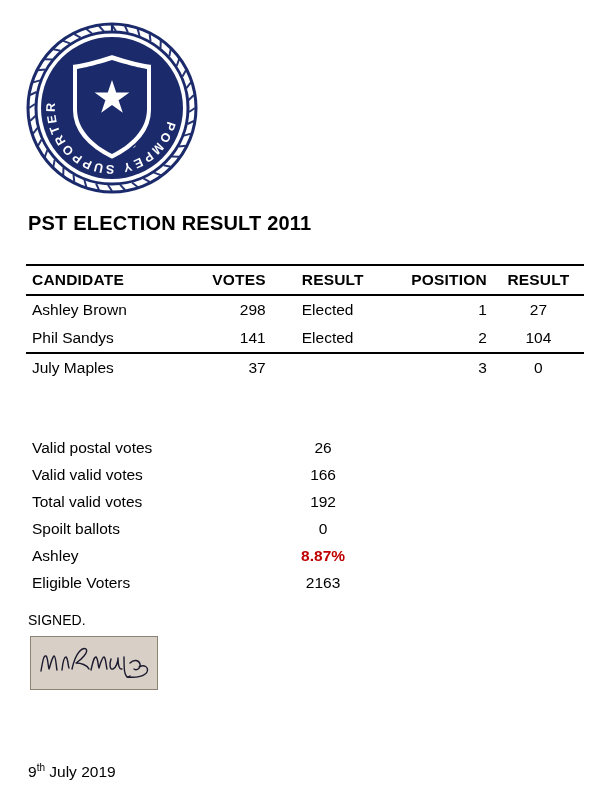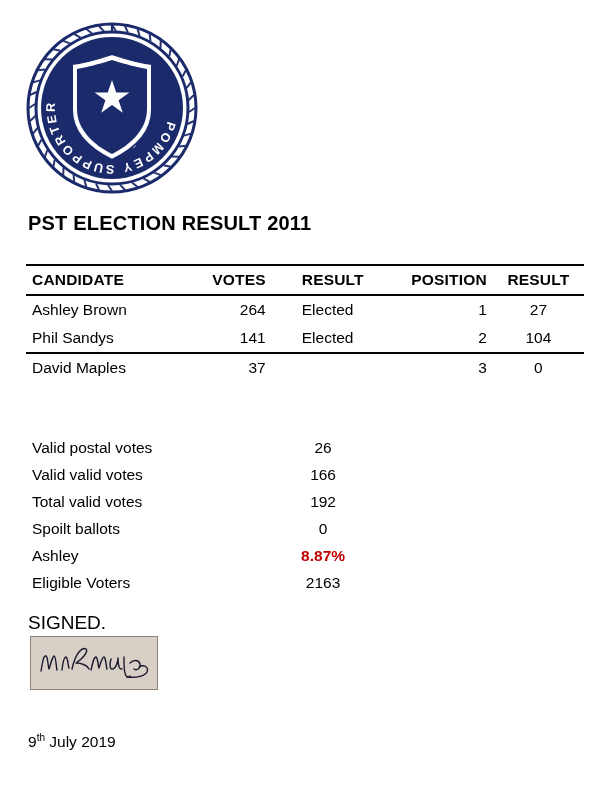--- a/index.html
+++ b/index.html
@@ -96,21 +96,21 @@
   .summary .s-value.highlight {
     color: #c00000;
     font-weight: bold;
   }
 
   
   .signed-label {
     position: absolute;
     left: 28px;
     top: 612px;
-    font-size: 19px;
+    font-size: 14px;
   }
   .sig-box {
     position: absolute;
     left: 30px;
     top: 636px;
     width: 126px;
     height: 52px;
     background: #d8cfc6;
     border: 1px solid #8c8377;
     overflow: hidden;
@@ -119,21 +119,21 @@
   .scrutineer {
     position: absolute;
     left: 28px;
     top: 714px;
     font-size: 15.5px;
     font-weight: bold;
   }
   .doc-date {
     position: absolute;
     left: 28px;
-    top: 732px;
+    top: 762px;
     font-size: 15.5px;
   }
   .doc-date sup {
     font-size: 10px;
     vertical-align: super;
   }
 </style>
 </head>
 <body>
 
@@ -233,34 +233,34 @@
         <th class="col-candidate">CANDIDATE</th>
         <th class="col-votes">VOTES</th>
         <th class="col-result">RESULT</th>
         <th class="col-position">POSITION</th>
         <th class="col-margin">RESULT</th>
       </tr>
     </thead>
     <tbody>
       <tr>
         <td class="col-candidate">Ashley Brown</td>
-        <td class="col-votes">264</td>
+        <td class="col-votes">298</td>
         <td class="col-result">Elected</td>
         <td class="col-position">1</td>
         <td class="col-margin">27</td>
       </tr>
       <tr class="last-elected">
         <td class="col-candidate">Phil Sandys</td>
         <td class="col-votes">141</td>
         <td class="col-result">Elected</td>
         <td class="col-position">2</td>
         <td class="col-margin">104</td>
       </tr>
       <tr>
-        <td class="col-candidate">David Maples</td>
+        <td class="col-candidate">July Maples</td>
         <td class="col-votes">37</td>
         <td class="col-result"></td>
         <td class="col-position">3</td>
         <td class="col-margin">0</td>
       </tr>
     </tbody>
   </table>
 
   <table class="summary">
     <tbody>

